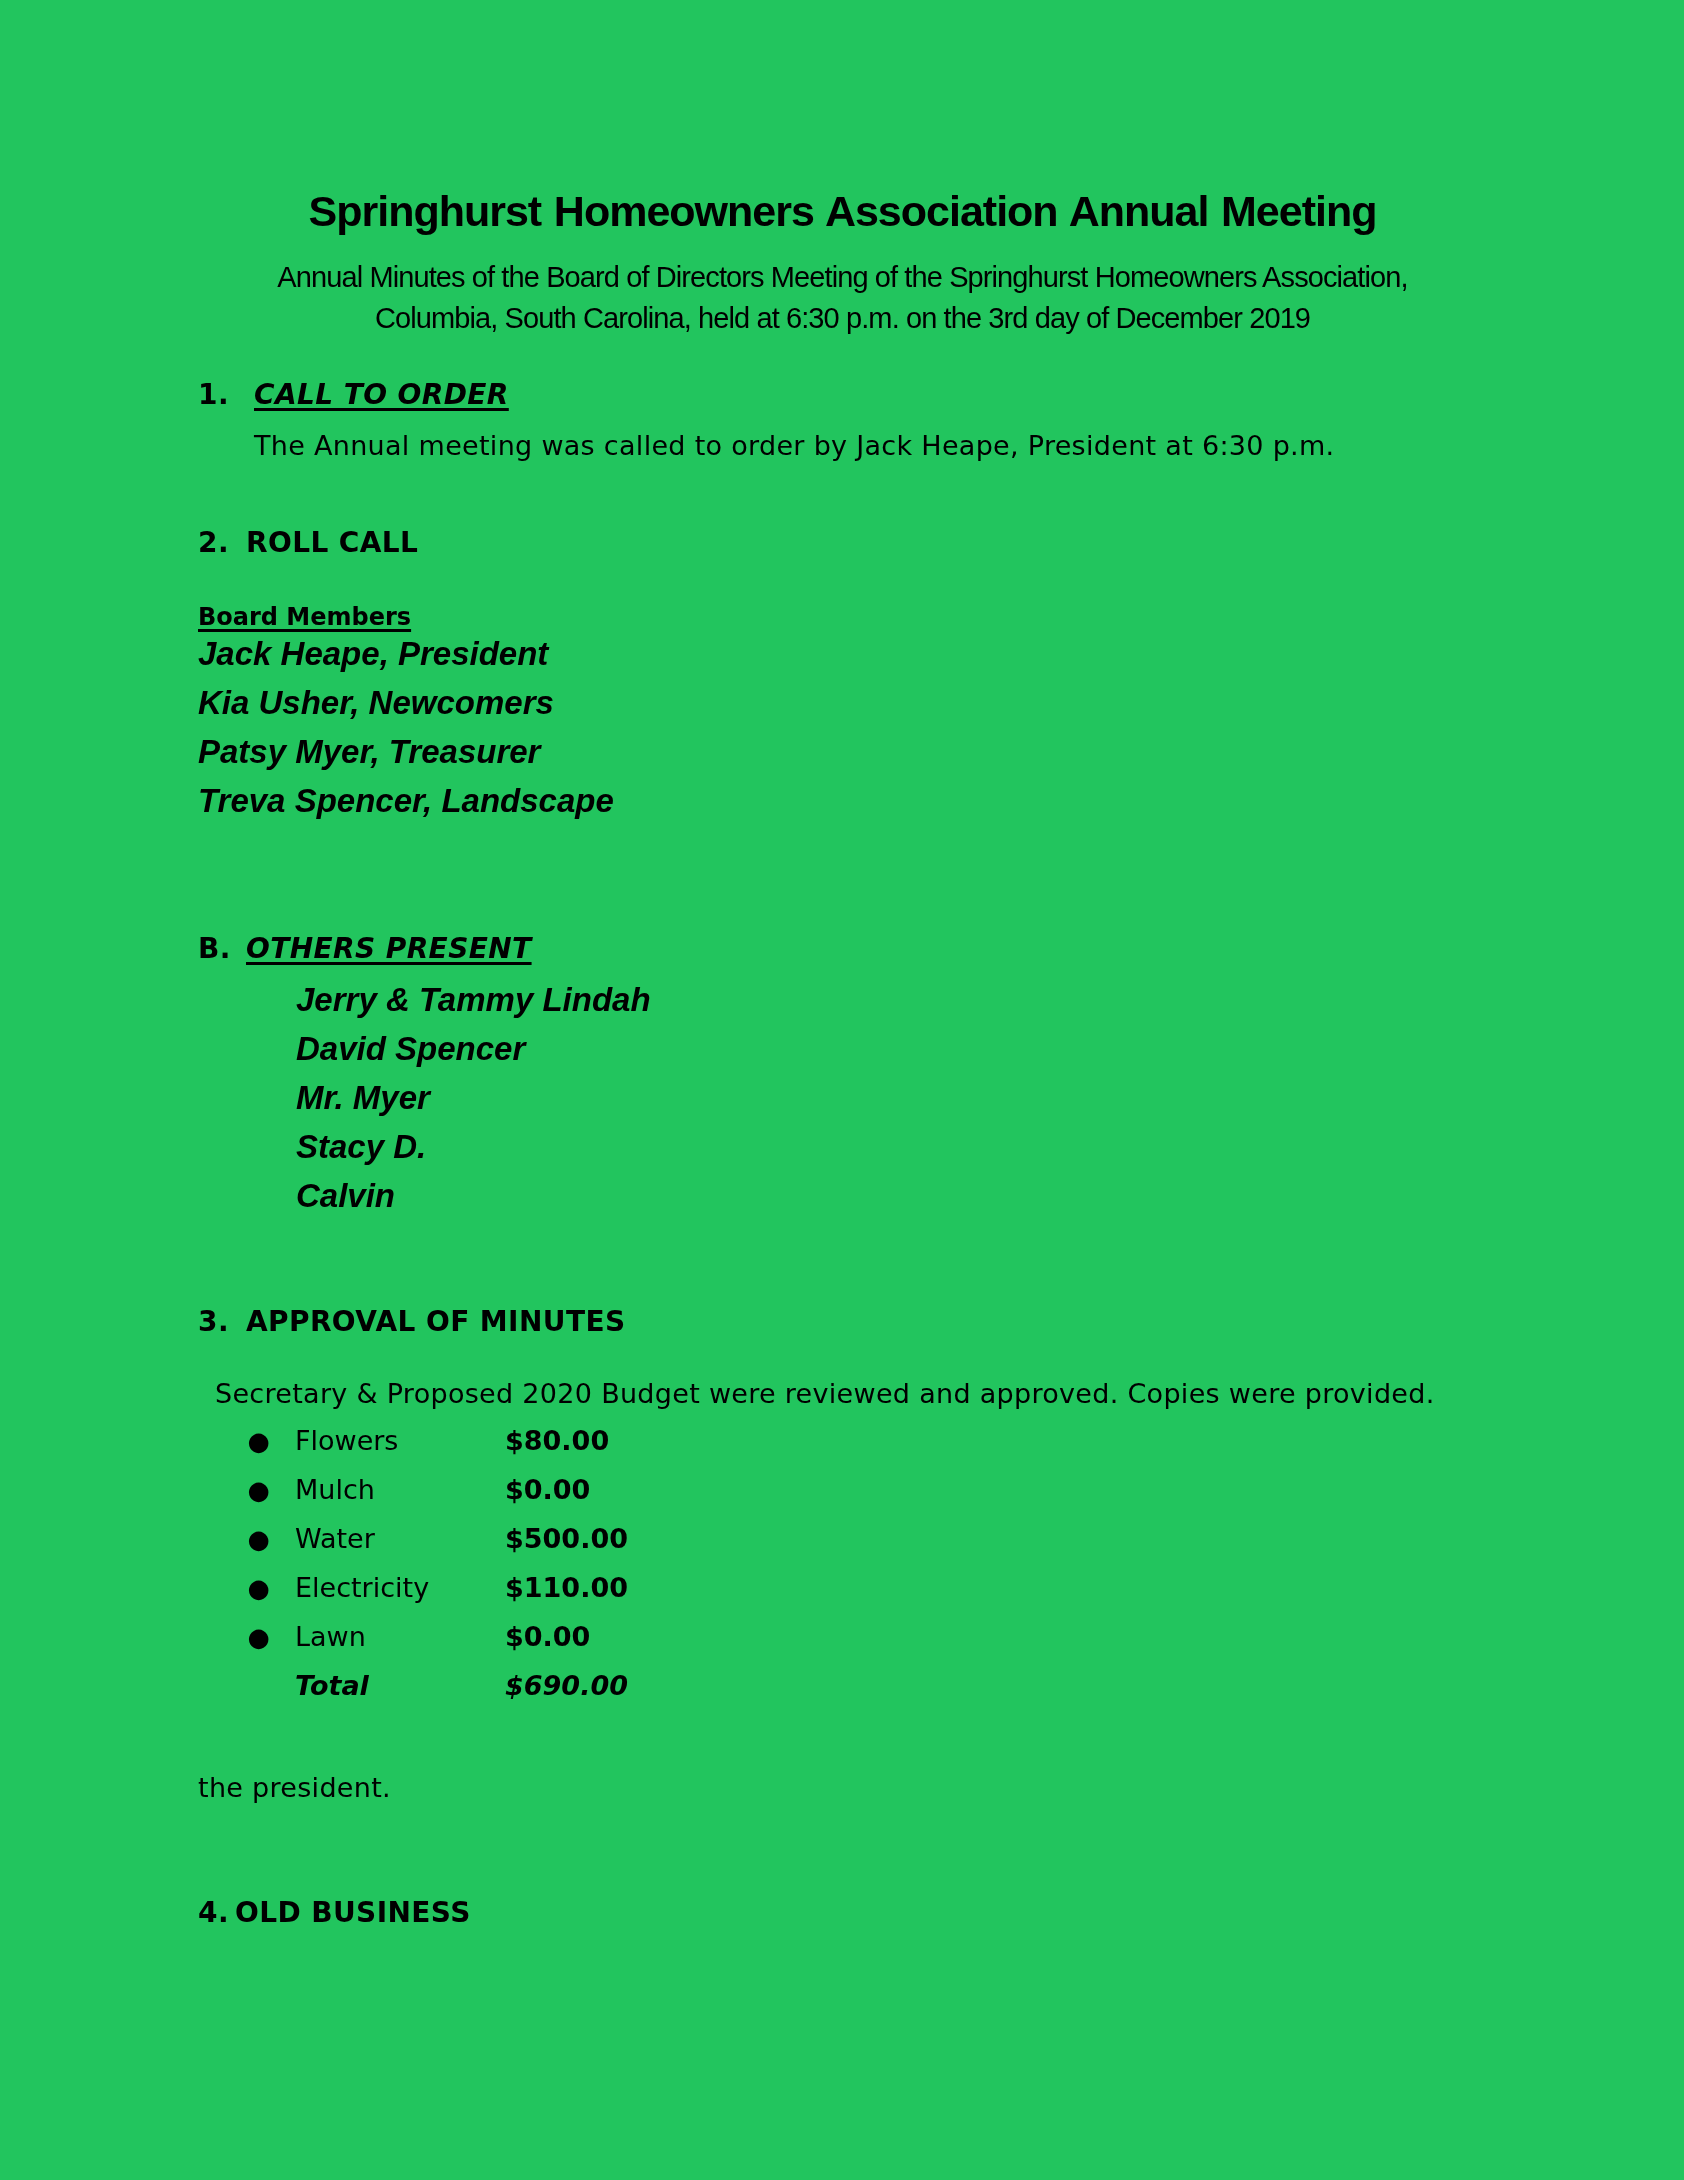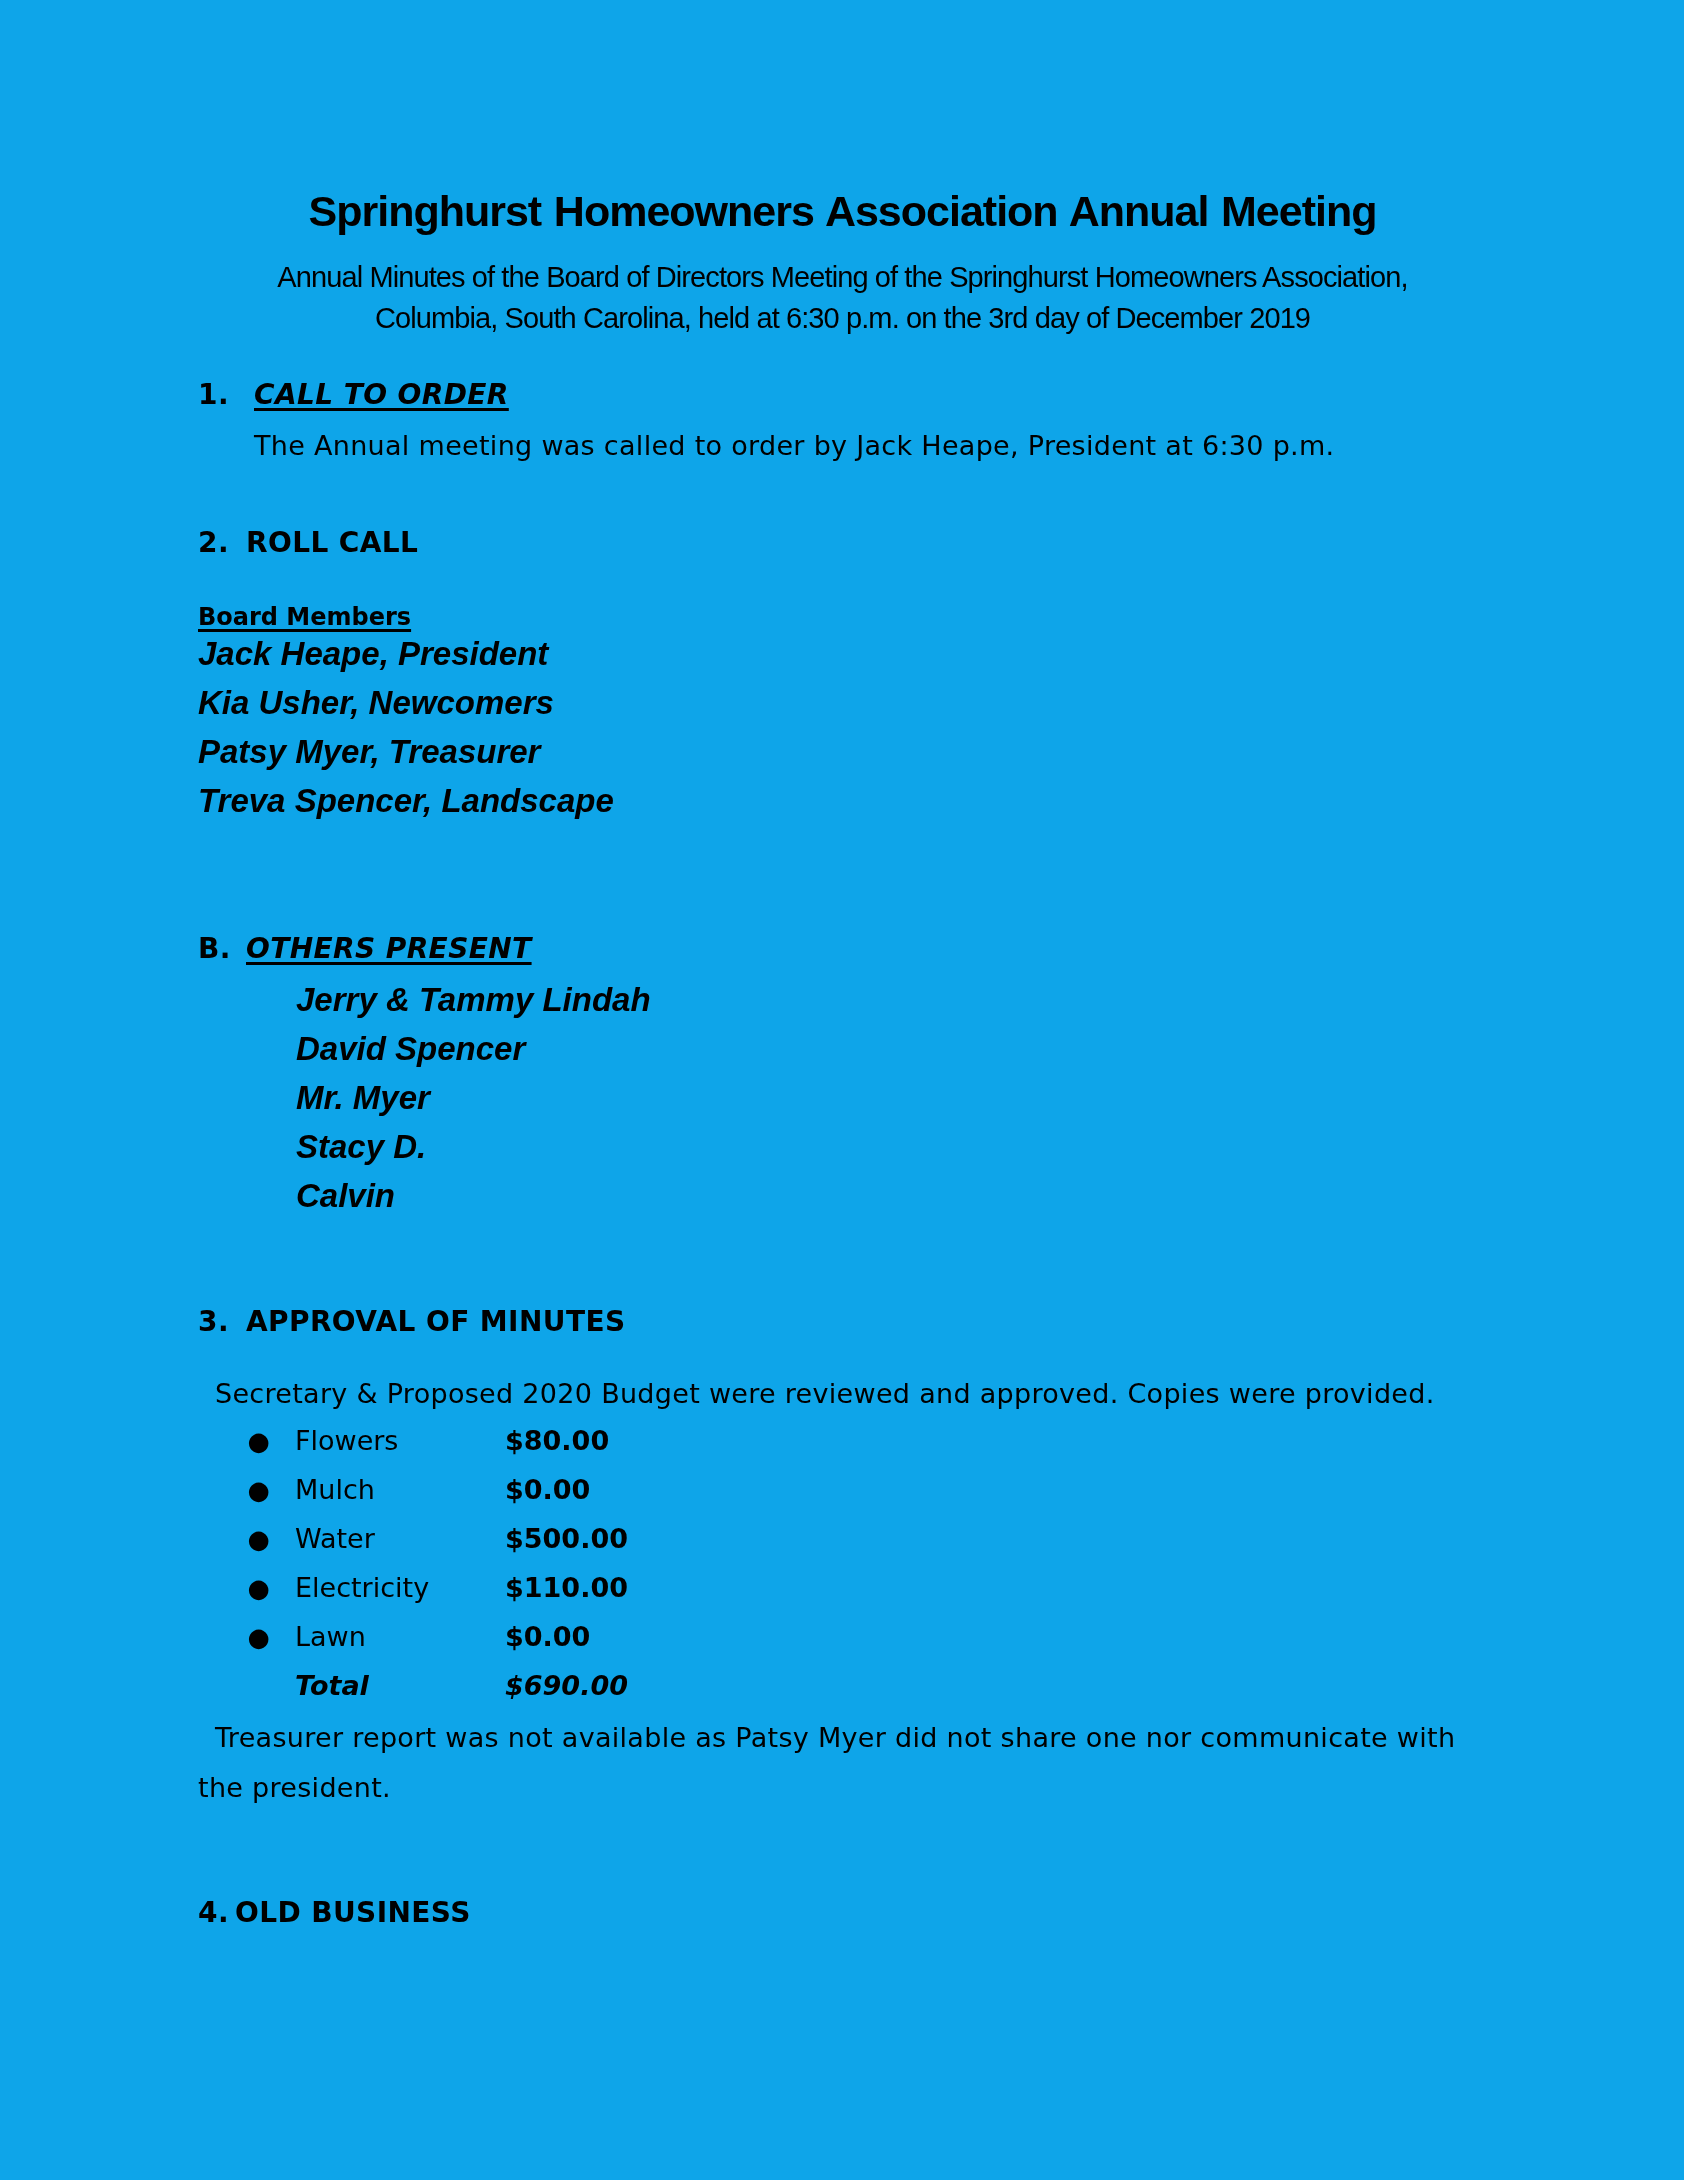--- a/index.html
+++ b/index.html
@@ -12,21 +12,21 @@
     height: 2181px;
     position: relative;
     overflow: hidden;
     color: #000000;
   }
   .page {
     position: absolute;
     left: 0; top: 0;
     width: 1685px;
     height: 2181px;
-    background: #0ea5e9;
+    background: #22c55e;
   }
   .title {
     position: absolute;
     left: 0; width: 1685px;
     top: 186px;
     text-align: center;
     font-family: "Liberation Sans", sans-serif;
     font-weight: bold;
     font-size: 43px;
     letter-spacing: -1px;
@@ -206,21 +206,20 @@
       <span class="bullet">●</span>
       <span class="item">Lawn</span>
       <span class="amount">$0.00</span>
     </li>
     <li class="total">
       <span class="item">Total</span>
       <span class="amount">$690.00</span>
     </li>
   </ul>
 
-  <div class="body-text" style="left:215px; top:1721px;">Treasurer report was not available as Patsy Myer did not share one nor communicate with</div>
   <div class="body-text" style="left:198px; top:1771px;">the president.</div>
 
   <div class="heading" style="top:1896px;">
     <span class="num" style="width:37px;">4.</span><span>OLD BUSINESS</span>
   </div>
 
 </div>
 
 
 </body></html>

